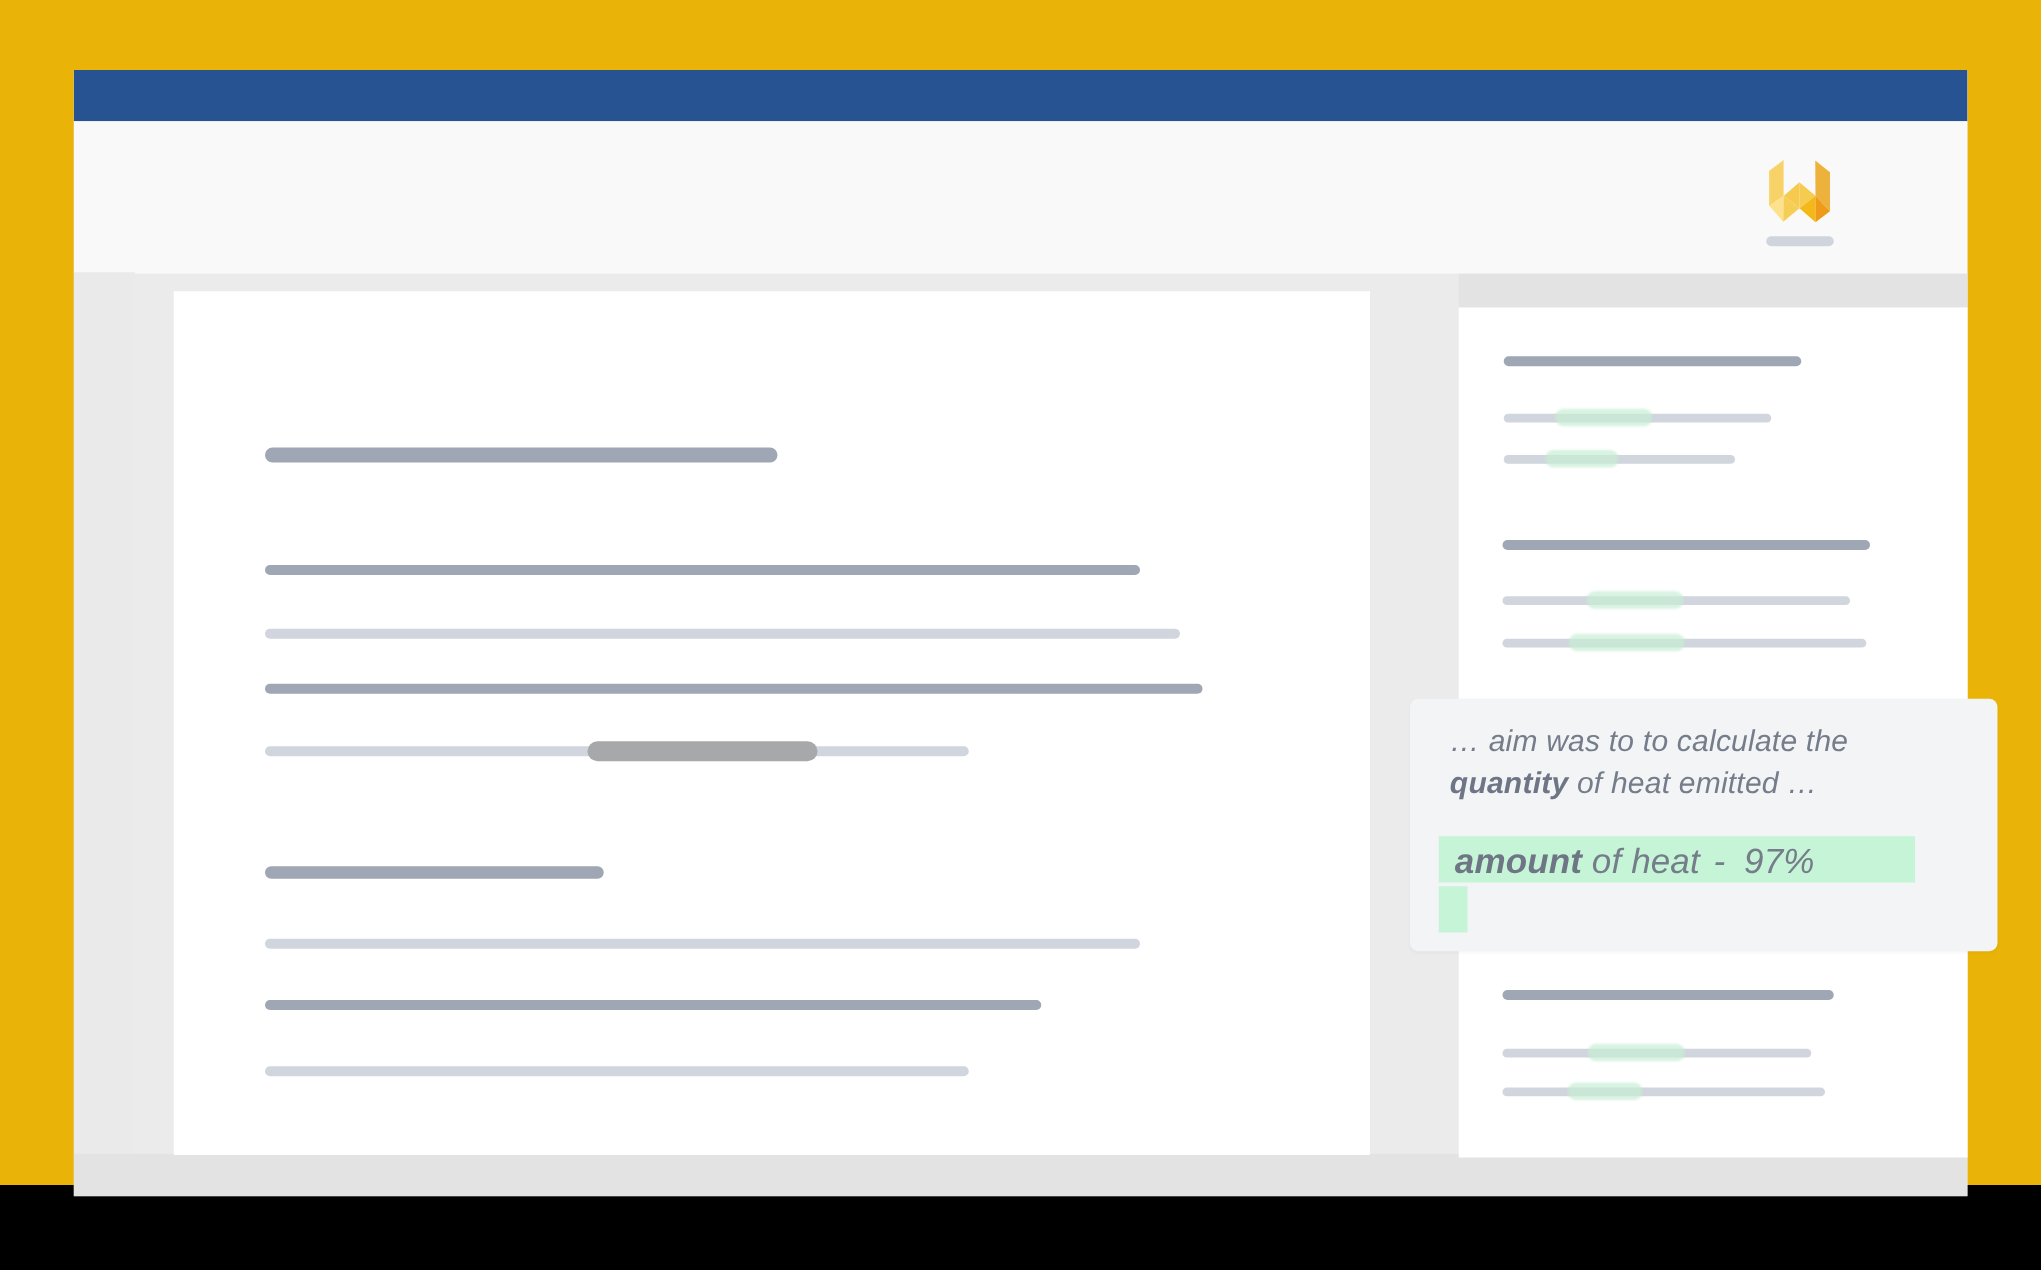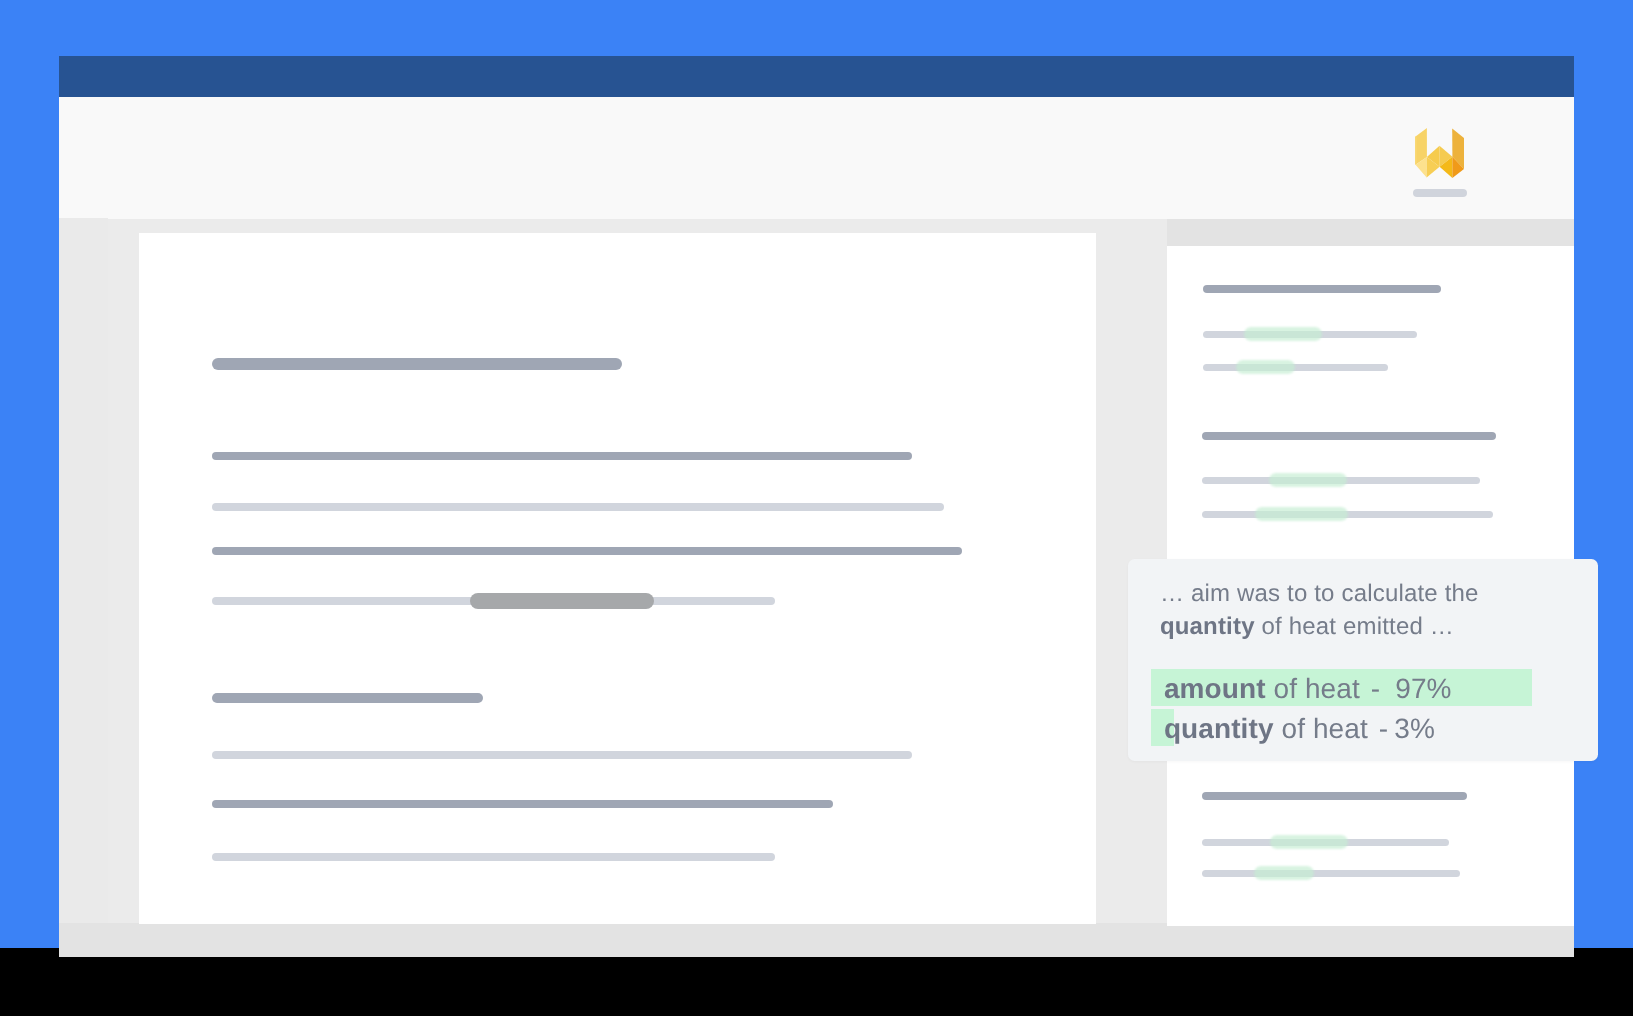--- a/index.html
+++ b/index.html
@@ -1,21 +1,21 @@
 <!DOCTYPE html>
 <html><head>
 <meta charset="utf-8">
 <title>Writing assistant suggestions</title>
 <style>
   html,body{margin:0;padding:0;background:#000;}
   body{width:1633px;height:1016px;overflow:hidden;
        font-family:"Liberation Sans",sans-serif;
        -webkit-font-smoothing:antialiased;
        text-rendering:geometricPrecision;}
-  #stage{position:relative;width:1633px;height:948px;background:#3b82f6;}
+  #stage{position:relative;width:1633px;height:948px;background:#eab308;font-style:italic;}
 
   
   .window{position:absolute;left:59px;top:56px;width:1515px;height:901px;
           background:#ececec;overflow:hidden;}
   .titlebar{position:absolute;left:0;top:0;width:1515px;height:41px;background:#275392;}
   .toolbar{position:absolute;left:49px;top:41px;width:1466px;height:122px;background:#f9f9f9;}
   .toolbar-gutter{position:absolute;left:0;top:41px;width:49px;height:121px;background:#f9f9f9;}
   .sidebar{position:absolute;left:0;top:162px;width:49px;height:705px;background:#eaeaea;}
   .canvas{position:absolute;left:49px;top:163px;width:1466px;height:704px;background:#ebebeb;}
   .panel-head{position:absolute;left:1108px;top:163px;width:467px;height:27px;background:#e3e3e3;}
@@ -114,18 +114,17 @@
     <div class="tt-context">
       <span>… aim was to to calculate the </span><b>quantity</b><span> of heat emitted …</span>
     </div>
     <div class="tt-opts">
         <div class="tt-row">
           <div class="tt-fill" style="width: 381px; background: rgb(198, 244, 214);"></div>
           <div class="tt-label"><b>amount</b><span> of heat</span><span class="tt-sep" style="width: 11px;"></span><span>-</span><span class="tt-sep2" style="width: 15px;"></span><span>97%</span></div>
         </div>
         <div class="tt-row">
           <div class="tt-fill" style="width: 23px; background: rgb(198, 244, 214);"></div>
-          <div class="tt-label"><b>quantity</b><span> of heat</span><span class="tt-sep" style="width: 11px;"></span><span>-</span><span class="tt-sep2" style="width: 6px;"></span><span>3%</span></div>
         </div>
       </div>
   </div>
 
 </div>
 
 </body></html>

